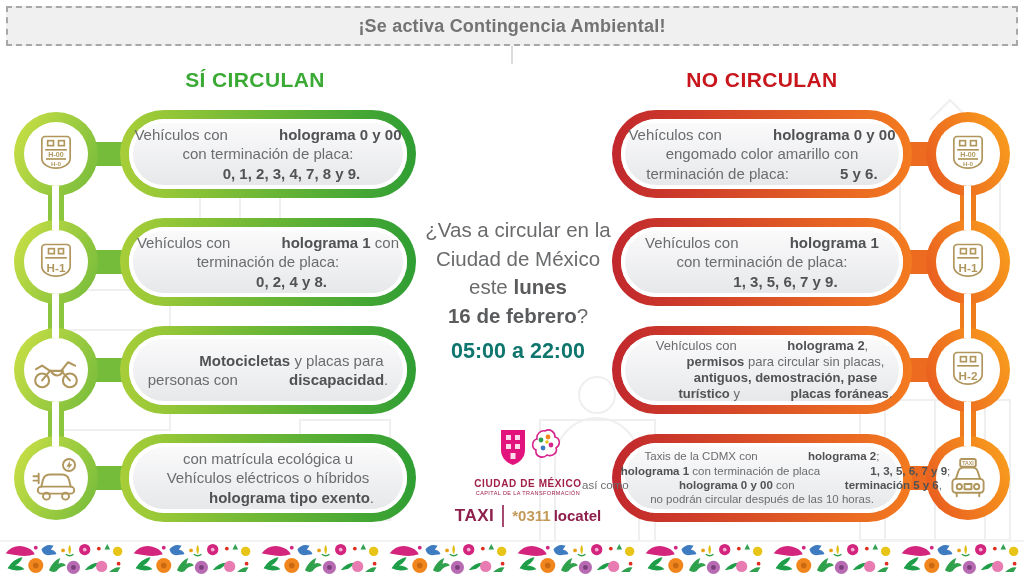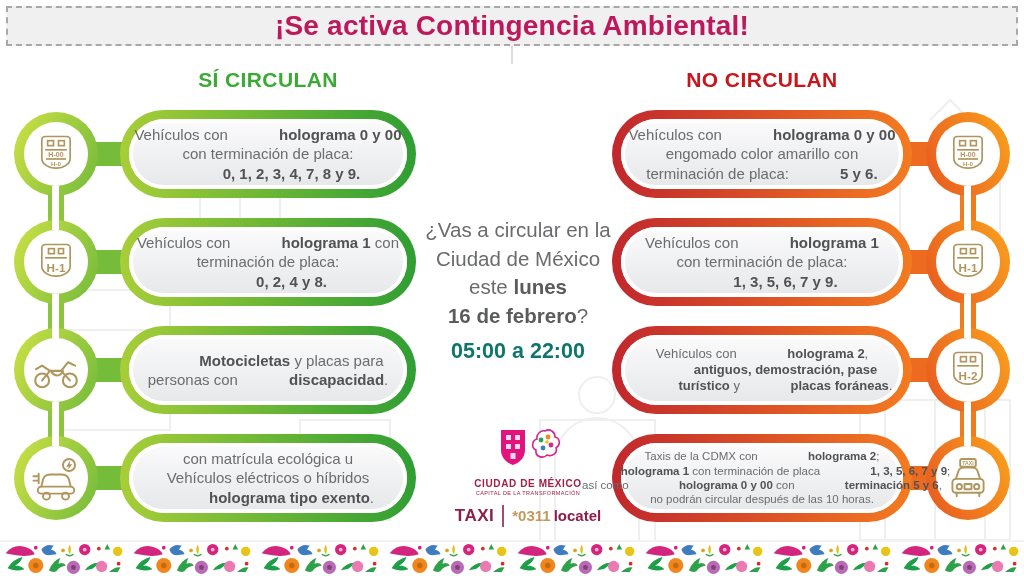--- a/index.html
+++ b/index.html
@@ -3,26 +3,26 @@
 <meta charset="utf-8">
 <style>
   html,body{margin:0;padding:0;background:#fff;}
   .stage{position:relative;width:1024px;height:576px;background:#fff;overflow:hidden;
          font-family:"Liberation Sans",sans-serif;}
   .wm{position:absolute;inset:0;z-index:0;}
 
   
   .banner{position:absolute;left:6px;right:6px;top:6px;height:36px;background:#F0F0F0;
           border:2px dashed #A8A8A8;display:flex;align-items:center;justify-content:center;z-index:4;}
-  .banner-title{font-size:28px;font-weight:bold;color:#be185d;letter-spacing:.2px;}
+  .banner-title{font-size:18px;font-weight:bold;color:#737373;letter-spacing:.2px;}
 
   
   .col-header{position:absolute;top:68px;text-align:center;font-size:21px;font-weight:bold;
               letter-spacing:.4px;z-index:4;}
-  .col-header.green{left:120px;width:296px;color:#3AAA35;}
+  .col-header.green{left:107px;width:296px;color:#3AAA35;}
   .col-header.red{left:612px;width:300px;color:#C8161D;}
 
   
   .bar{position:absolute;width:16px;z-index:0;}
   .bar.green-bar{left:48px;background:linear-gradient(90deg,#8CC63F 0 32%,#fff 32% 68%,#8CC63F 68% 100%);}
   .bar.orange-bar{left:960px;background:linear-gradient(90deg,#EF7D1E 0 32%,#fff 32% 68%,#EF7D1E 68% 100%);}
   .stripe{position:absolute;width:7px;background:#fff;z-index:2;}
   .stripe.l{left:52px;} .stripe.r{left:964px;}
 
   .neck{position:absolute;width:42px;height:24px;z-index:0;border-radius:4px;}
@@ -266,20 +266,21 @@
   <div class="pill orange-pill" style="top:218px">
     <div class="pill-text">
         <div><span>Vehículos con </span><b>holograma 1</b></div>
         <div><span>con terminación de placa:</span></div>
         <div><b>1, 3, 5, 6, 7 y 9.</b></div>
       </div>
   </div>
   <div class="pill orange-pill" style="top:326px">
     <div class="pill-text mid">
         <div><span>Vehículos con </span><b>holograma 2</b><span>,</span></div>
+        <div><b>permisos</b><span> para circular sin placas,</span></div>
         <div><b>antiguos, demostración, pase</b></div>
         <div><b>turístico</b><span> y </span><b>placas foráneas</b><span>.</span></div>
       </div>
   </div>
   <div class="pill orange-pill" style="top:434px">
     <div class="pill-text small">
         <div><span>Taxis de la CDMX con </span><b>holograma 2</b><span>;</span></div>
         <div><b>holograma 1</b><span> con terminación de placa </span><b>1, 3, 5, 6, 7 y 9</b><span>;</span></div>
         <div><span>así como </span><b>holograma 0 y 00</b><span> con </span><b>terminación 5 y 6</b><span>,</span></div>
         <div><span>no podrán circular después de las 10 horas.</span></div>

